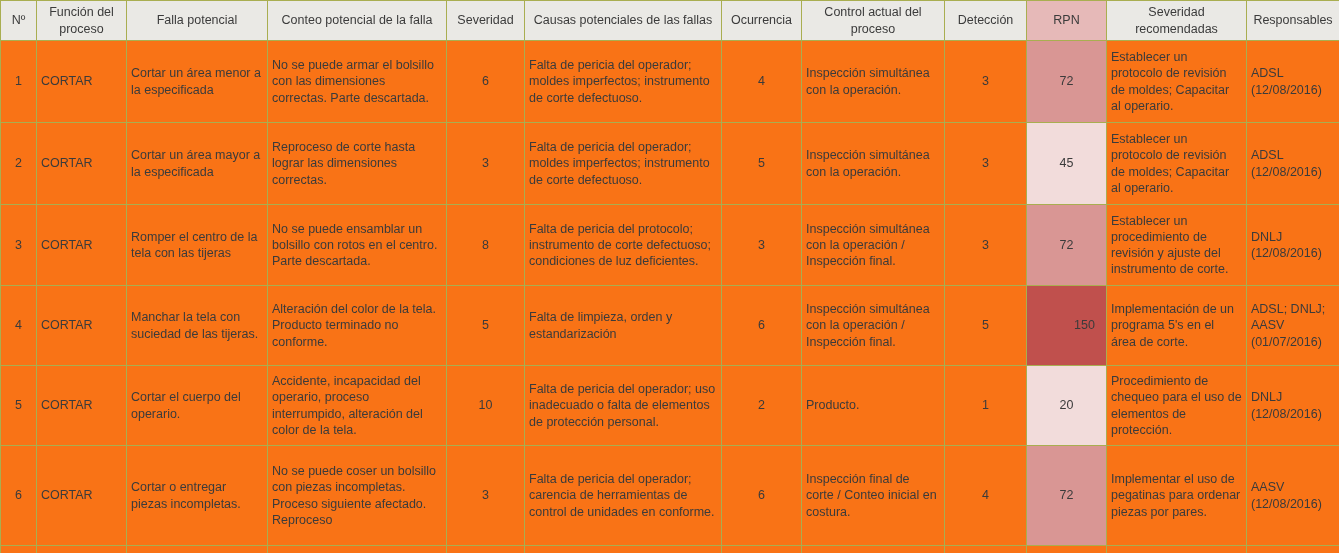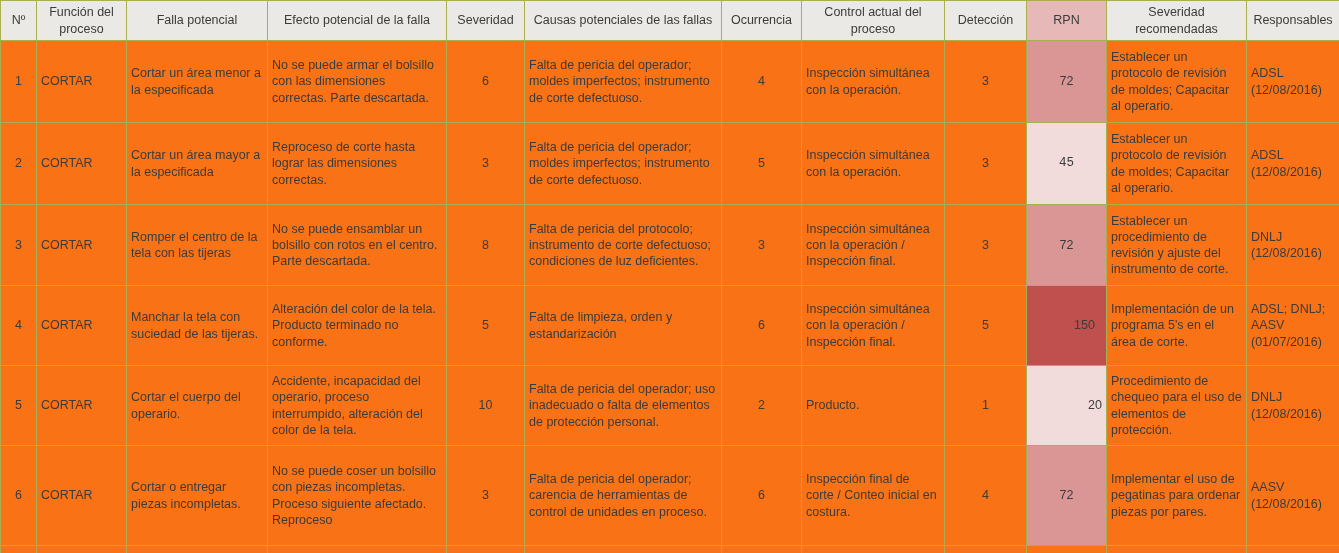--- a/index.html
+++ b/index.html
@@ -54,21 +54,21 @@
         <col style="width:82px">
       <col style="width:80px">
         <col style="width:140px">
         <col style="width:93px">
     </colgroup>
     <thead>
       <tr id="header-row" style="height:40px">
           <th>Nº</th>
           <th>Función del proceso</th>
           <th>Falla potencial</th>
-          <th>Efecto potencial de la falla</th>
+          <th>Conteo potencial de la falla</th>
           <th>Severidad</th>
           <th>Causas potenciales de las fallas</th>
           <th>Ocurrencia</th>
           <th>Control actual del proceso</th>
           <th>Detección</th>
           <th class="rpn-h">RPN</th>
           <th>Severidad recomendadas</th>
           <th>Responsables</th>
         </tr>
     </thead>
@@ -90,21 +90,21 @@
         <tr style="height: 82px;">
           <td class="al-center">2</td>
           <td class="al-left">CORTAR</td>
           <td class="al-left">Cortar un área mayor a la especificada</td>
           <td class="al-left">Reproceso de corte hasta lograr las dimensiones correctas.</td>
           <td class="al-center">3</td>
           <td class="al-left">Falta de pericia del operador; moldes imperfectos; instrumento de corte defectuoso.</td>
           <td class="al-center">5</td>
           <td class="al-left">Inspección simultánea con la operación.</td>
           <td class="al-center">3</td>
-          <td class="al-center" style="background: rgb(242, 220, 219); font-family: Liberation Mono, monospace;">45</td>
+          <td class="al-center" style="background: rgb(242, 220, 219);">45</td>
           <td class="al-left">Establecer un protocolo de revisión de moldes; Capacitar al operario.</td>
           <td class="al-left">ADSL (12/08/2016)</td>
         </tr>
         <tr style="height: 81px;">
           <td class="al-center">3</td>
           <td class="al-left">CORTAR</td>
           <td class="al-left">Romper el centro de la tela con las tijeras</td>
           <td class="al-left">No se puede ensamblar un bolsillo con rotos en el centro. Parte descartada.</td>
           <td class="al-center">8</td>
           <td class="al-left">Falta de pericia del protocolo; instrumento de corte defectuoso; condiciones de luz deficientes.</td>
@@ -132,31 +132,31 @@
         <tr style="height: 80px;">
           <td class="al-center">5</td>
           <td class="al-left">CORTAR</td>
           <td class="al-left">Cortar el cuerpo del operario.</td>
           <td class="al-left">Accidente, incapacidad del operario, proceso interrumpido, alteración del color de la tela.</td>
           <td class="al-center">10</td>
           <td class="al-left">Falta de pericia del operador; uso inadecuado o falta de elementos de protección personal.</td>
           <td class="al-center">2</td>
           <td class="al-left">Producto.</td>
           <td class="al-center">1</td>
-          <td class="al-center" style="background: rgb(242, 220, 219); text-align: right;">20</td>
+          <td class="al-center" style="background: rgb(242, 220, 219);">20</td>
           <td class="al-left">Procedimiento de chequeo para el uso de elementos de protección.</td>
           <td class="al-left">DNLJ (12/08/2016)</td>
         </tr>
         <tr style="height: 100px;">
           <td class="al-center">6</td>
           <td class="al-left">CORTAR</td>
           <td class="al-left">Cortar o entregar piezas incompletas.</td>
           <td class="al-left">No se puede coser un bolsillo con piezas incompletas. Proceso siguiente afectado. Reproceso</td>
           <td class="al-center">3</td>
-          <td class="al-left">Falta de pericia del operador; carencia de herramientas de control de unidades en proceso.</td>
+          <td class="al-left">Falta de pericia del operador; carencia de herramientas de control de unidades en conforme.</td>
           <td class="al-center">6</td>
           <td class="al-left">Inspección final de corte / Conteo inicial en costura.</td>
           <td class="al-center">4</td>
           <td class="al-center" style="background: rgb(217, 150, 148);">72</td>
           <td class="al-left">Implementar el uso de pegatinas para ordenar piezas por pares.</td>
           <td class="al-left">AASV (12/08/2016)</td>
         </tr>
         <tr class="filler-row" style="height: 7px;">
           <td></td>
           <td></td>

